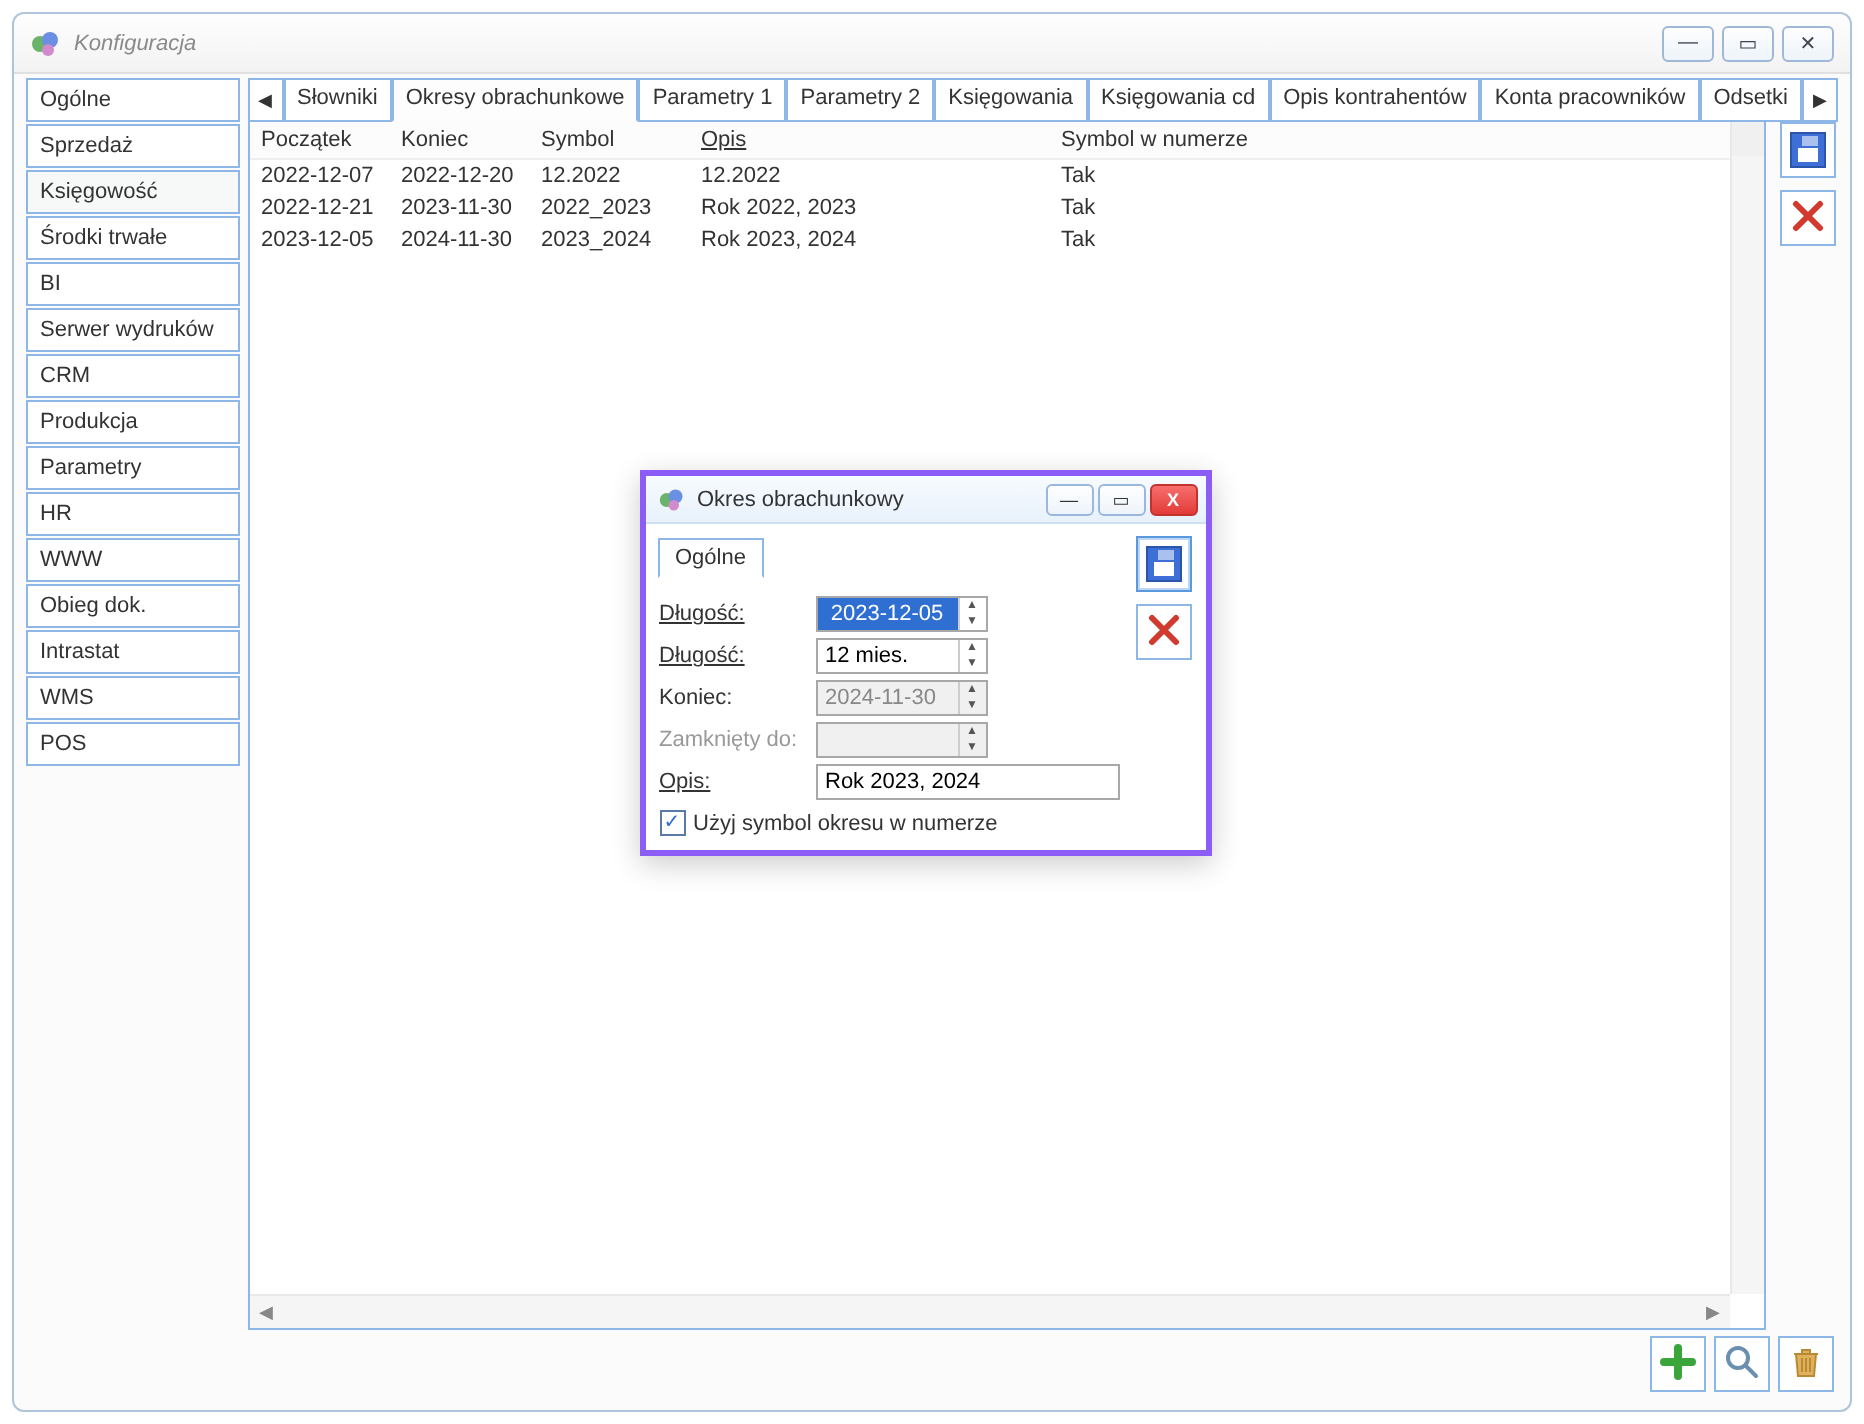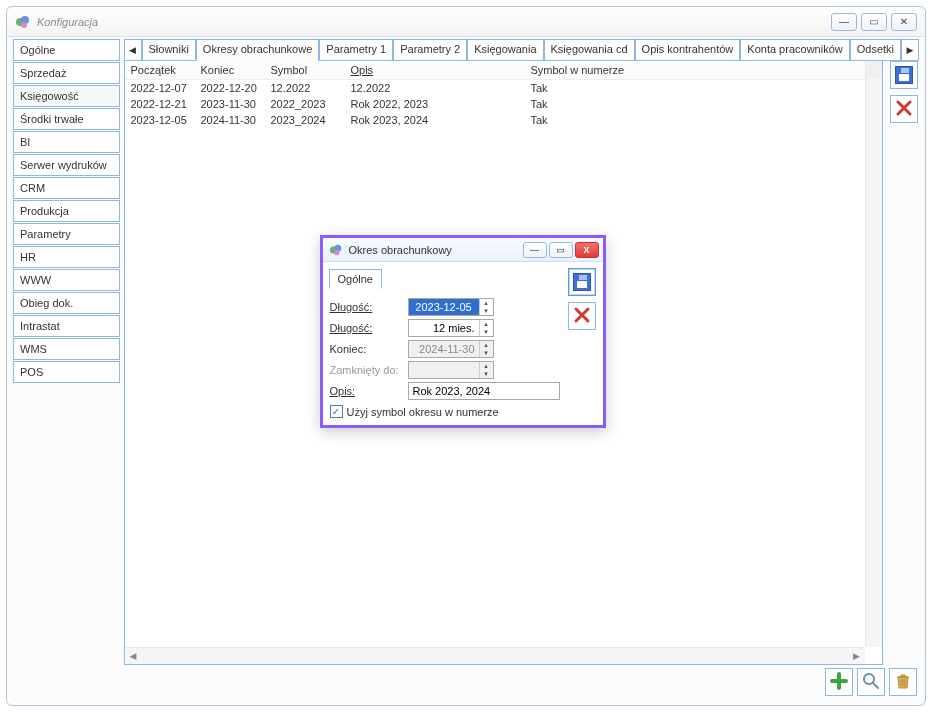--- a/index.html
+++ b/index.html
@@ -232,21 +232,21 @@
     width:78px;
   }
   .spin {
     display:flex; align-items:stretch;
     border:1px solid #a8a8a8;
     height:18px;
     background:#fff;
   }
   .spin input {
     border:none; outline:none; font: inherit;
-    padding:0 4px; width:66px; text-align:right;
+    padding:0 4px; width:66px; 
     background:transparent;
   }
   .spin input.sel {
     background:#2f6fd1; color:#fff; text-align:center; width:70px;
   }
   .spin .spbtns { width:14px; display:flex; flex-direction:column; border-left:1px solid #ccc;}
   .spin .spbtns div { flex:1; font-size:6px; line-height:8px; text-align:center; color:#555;}
   .spin.disabled { background:#f0f0f0; color:#888;}
   .spin.disabled input { color:#888; background:#f0f0f0;}
   .txt {

